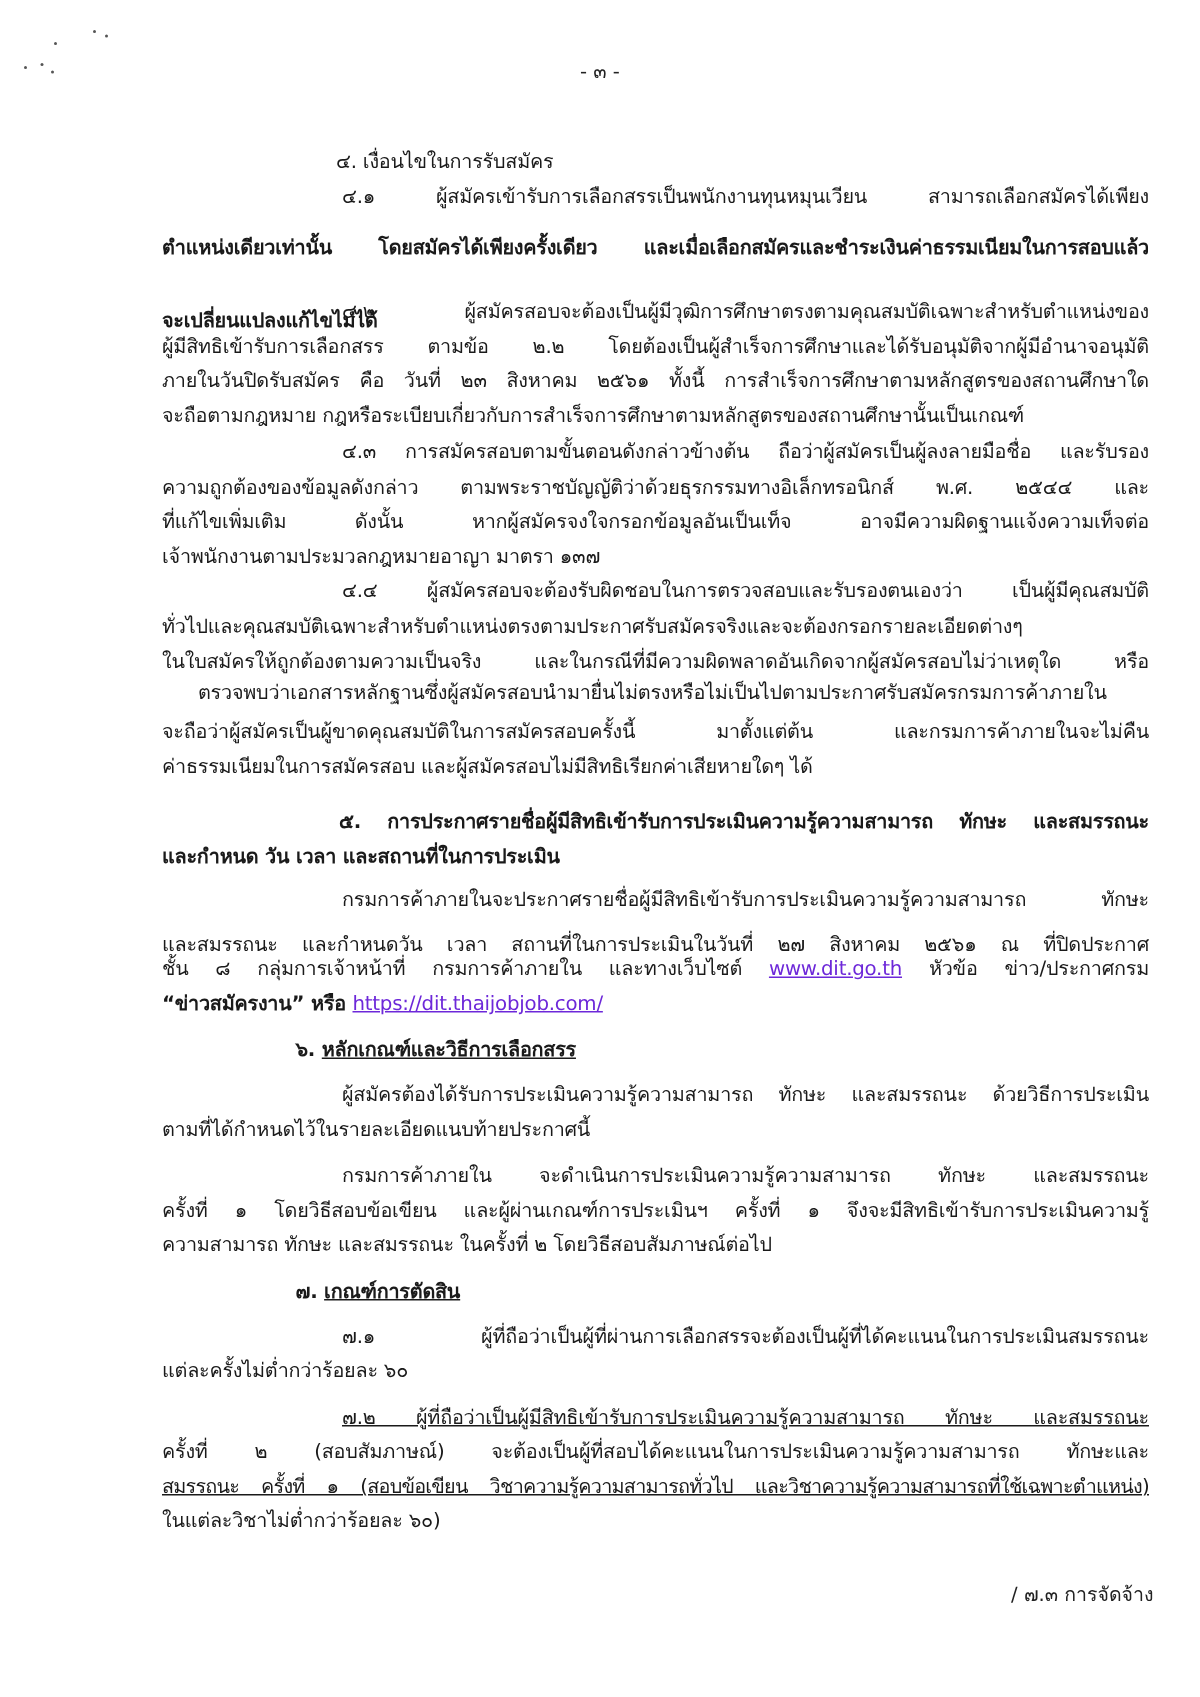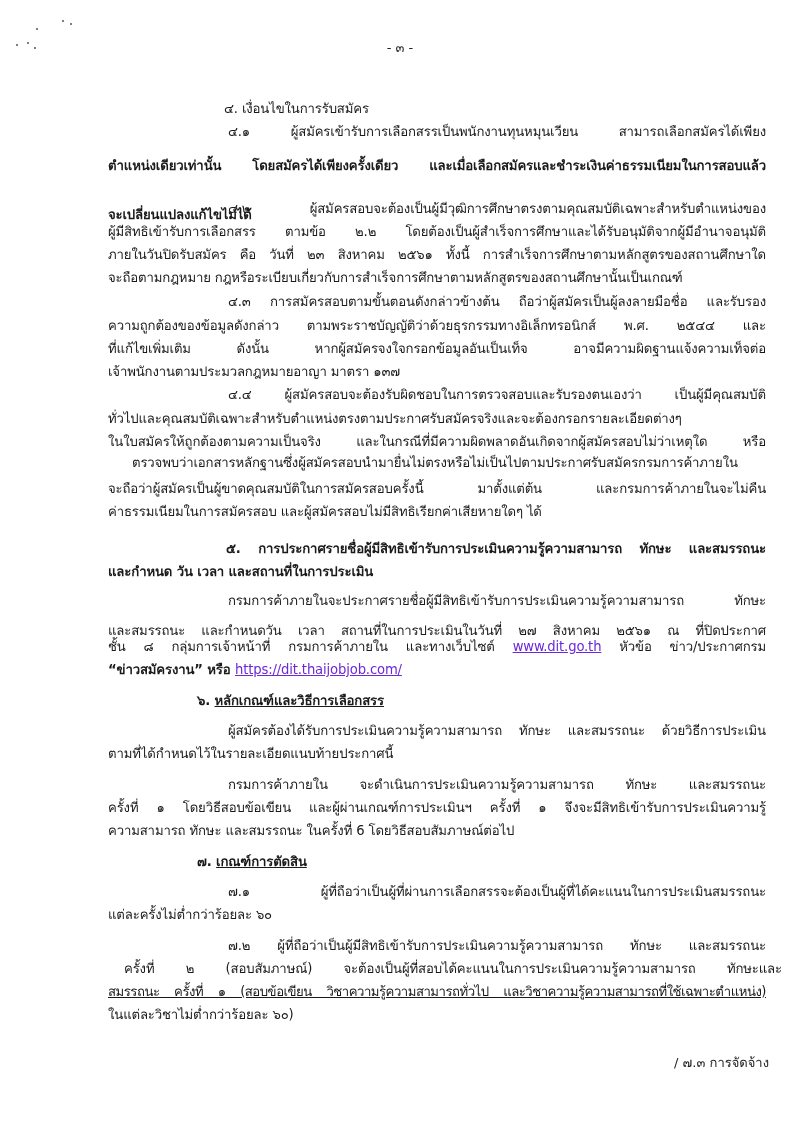--- a/index.html
+++ b/index.html
@@ -81,27 +81,27 @@
 
 <div class="line h6-indent bold" style="top:692px;">
   <span>๖. </span><span class="u">หลักเกณฑ์และวิธีการเลือกสรร</span>
 </div>
 
 <div class="line indent" style="top:722px;">ผู้สมัครต้องได้รับการประเมินความรู้ความสามารถ ทักษะ และสมรรถนะ ด้วยวิธีการประเมิน</div>
 <div class="line last" style="top:745px;">ตามที่ได้กำหนดไว้ในรายละเอียดแนบท้ายประกาศนี้</div>
 
 <div class="line indent" style="top:776px;">กรมการค้าภายใน จะดำเนินการประเมินความรู้ความสามารถ ทักษะ และสมรรถนะ</div>
 <div class="line" style="top:799px;">ครั้งที่ ๑ โดยวิธีสอบข้อเขียน และผู้ผ่านเกณฑ์การประเมินฯ ครั้งที่ ๑ จึงจะมีสิทธิเข้ารับการประเมินความรู้</div>
-<div class="line last" style="top:822px;">ความสามารถ ทักษะ และสมรรถนะ ในครั้งที่ 6 โดยวิธีสอบสัมภาษณ์ต่อไป</div>
+<div class="line last" style="top:822px;">ความสามารถ ทักษะ และสมรรถนะ ในครั้งที่ ๒ โดยวิธีสอบสัมภาษณ์ต่อไป</div>
 
 <div class="line h6-indent bold" style="top:853px;">
   <span>๗. </span><span class="u">เกณฑ์การตัดสิน</span>
 </div>
 
 <div class="line indent" style="top:883px;">๗.๑ ผู้ที่ถือว่าเป็นผู้ที่ผ่านการเลือกสรรจะต้องเป็นผู้ที่ได้คะแนนในการประเมินสมรรถนะ</div>
 <div class="line last" style="top:906px;">แต่ละครั้งไม่ต่ำกว่าร้อยละ ๖๐</div>
 
-<div class="line indent" style="top:937px;">๗.๒ ผู้ที่ถือว่าเป็นผู้มีสิทธิเข้ารับการประเมินความรู้ความสามารถ ทักษะ และสมรรถนะ</div>
-<div class="line" style="top:960px;margin-left:16px;">ครั้งที่ ๒ (สอบสัมภาษณ์) จะต้องเป็นผู้ที่สอบได้คะแนนในการประเมินความรู้ความสามารถ ทักษะและ</div>
+<div class="line indent" style="top:937px;text-decoration:underline;">๗.๒ ผู้ที่ถือว่าเป็นผู้มีสิทธิเข้ารับการประเมินความรู้ความสามารถ ทักษะ และสมรรถนะ</div>
+<div class="line" style="top:960px;">ครั้งที่ ๒ (สอบสัมภาษณ์) จะต้องเป็นผู้ที่สอบได้คะแนนในการประเมินความรู้ความสามารถ ทักษะและ</div>
 <div class="line" style="top:983px;letter-spacing:-0.5px;text-decoration:underline;">สมรรถนะ ครั้งที่ ๑ (สอบข้อเขียน วิชาความรู้ความสามารถทั่วไป และวิชาความรู้ความสามารถที่ใช้เฉพาะตำแหน่ง)</div>
 <div class="line last" style="top:1006px;">ในแต่ละวิชาไม่ต่ำกว่าร้อยละ ๖๐)</div>
 
 <div class="footer-next">/ ๗.๓ การจัดจ้าง</div>
 
 </body></html>

